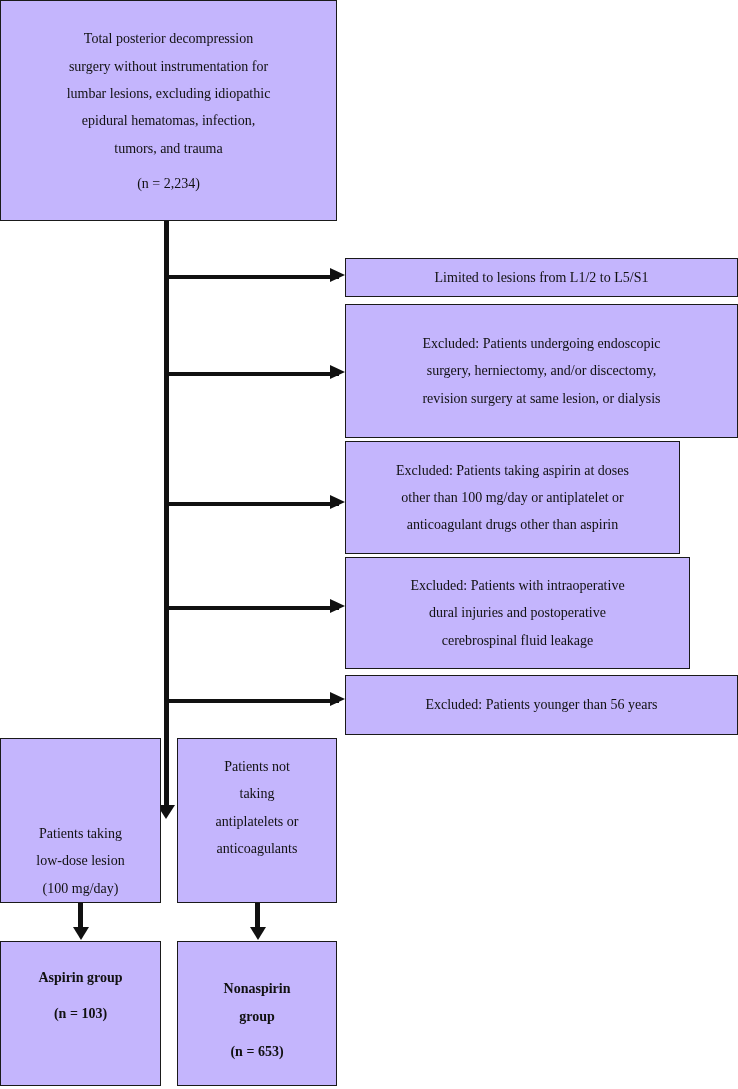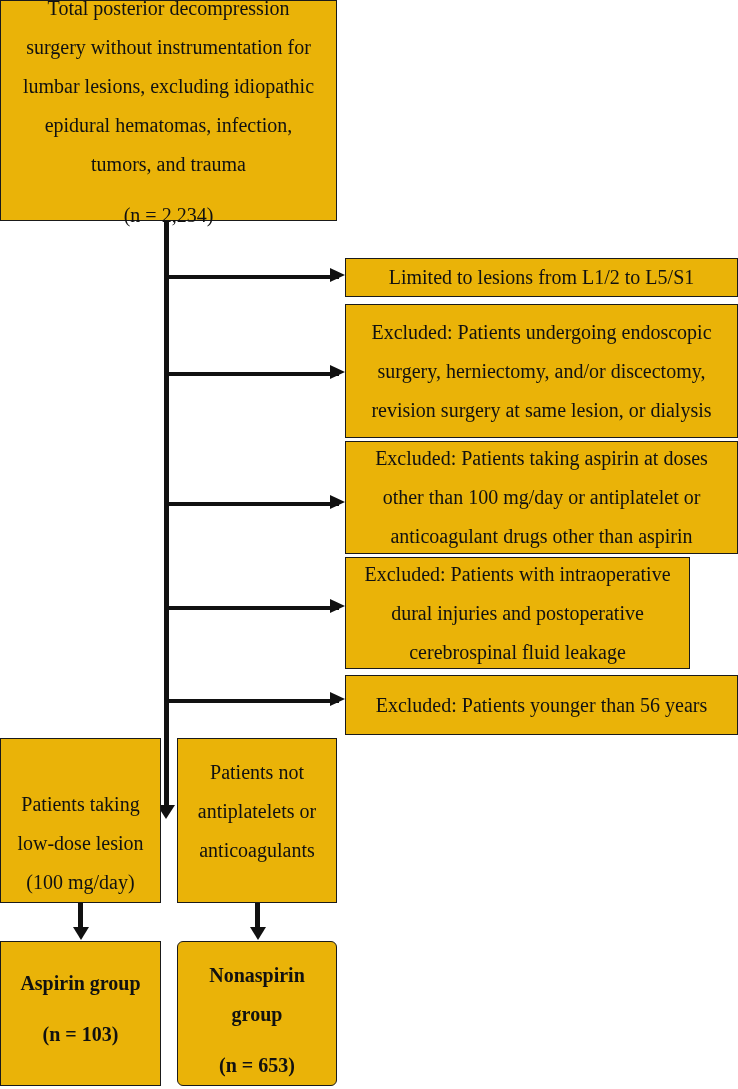--- a/index.html
+++ b/index.html
@@ -15,28 +15,28 @@
     position: relative;
     width: 738px;
     height: 1089px;
     background: #ffffff;
     overflow: hidden;
   }
   .node {
     position: absolute;
     box-sizing: border-box;
     border: 1.6px solid #1a1a1a;
-    background: #eab308;
+    background: #c4b5fd;
     display: flex;
     flex-direction: column;
     align-items: center;
     justify-content: flex-start;
     text-align: center;
     line-height: 1.95;
-    font-size: 20px;
+    font-size: 14px;
     color: #111111;
   }
   .node .lines {
     width: 100%;
     padding: 0 10px;
     box-sizing: border-box;
   }
   .node .line {
     display: block;
     white-space: nowrap;
@@ -47,29 +47,29 @@
   }
 
   
   #node-source {
     left: 0px; top: 0px; width: 337px; height: 221px;
     justify-content: center;
     padding-top: 2px;
   }
   #node-limited   { left: 345px; top: 258px;  width: 393px; height: 39px;  justify-content: center; }
   #node-excl-1    { left: 345px; top: 304px;  width: 393px; height: 134px; justify-content: center; }
-  #node-excl-2    { left: 345px; top: 441px;  width: 393px; height: 113px; justify-content: center; }
+  #node-excl-2    { left: 345px; top: 441px;  width: 335px; height: 113px; justify-content: center; }
   #node-excl-3    { left: 345px; top: 557px;  width: 345px; height: 112px; justify-content: center; }
   #node-excl-4    { left: 345px; top: 675px;  width: 393px; height: 60px;  justify-content: center; }
 
   #node-aspirin-pt    { left: 0px;   top: 738px; width: 161px; height: 165px; justify-content: flex-end; padding-top: 14px; }
   #node-nonaspirin-pt { left: 177px; top: 738px; width: 160px; height: 165px; justify-content: flex-start; padding-top: 14px; }
 
   #node-aspirin-group    { left: 0px;   top: 941px; width: 161px; height: 145px; justify-content: flex-start; padding-top: 22px; }
-  #node-nonaspirin-group { left: 177px; top: 941px; width: 160px; height: 145px; justify-content: flex-start; padding-top: 14px; border-radius: 6px; }
+  #node-nonaspirin-group { left: 177px; top: 941px; width: 160px; height: 145px; justify-content: center; padding-top: 14px; }
 
   #node-aspirin-group .line,
   #node-nonaspirin-group .line { font-weight: 600; }
   #node-aspirin-group .line.count,
   #node-nonaspirin-group .line.count { font-weight: 600; }
 
   
   .conn {
     position: absolute;
     background: #111111;
@@ -206,20 +206,21 @@
     <div class="lines">
       <span class="line">Patients taking</span>
       <span class="line">low-dose lesion</span>
       <span class="line">(100 mg/day)</span>
     </div>
   </div>
 
   <div class="node" id="node-nonaspirin-pt">
     <div class="lines">
       <span class="line">Patients not</span>
+      <span class="line">taking</span>
       <span class="line">antiplatelets or</span>
       <span class="line">anticoagulants</span>
     </div>
   </div>
 
   <div class="conn down-shaft ds-left"></div>
   <div class="down-head dh-left"></div>
 
   <div class="conn down-shaft ds-right"></div>
   <div class="down-head dh-right"></div>

